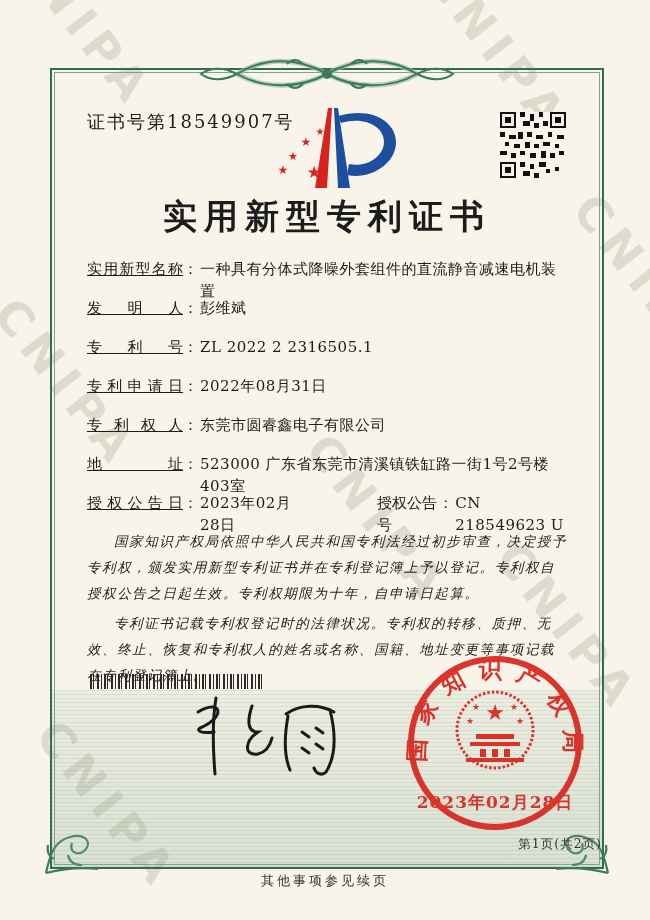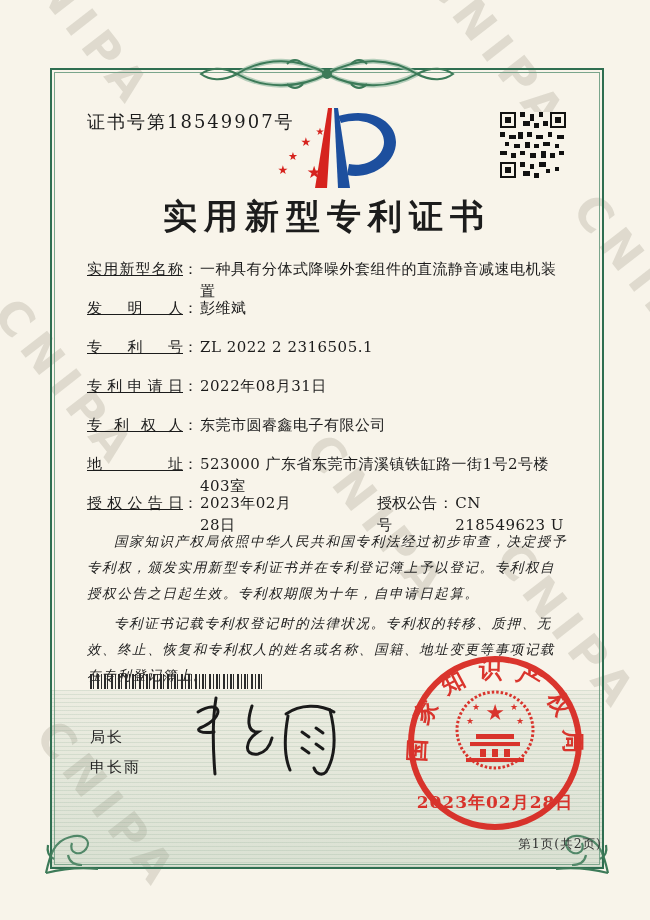--- a/index.html
+++ b/index.html
@@ -212,24 +212,20 @@
       </div>
     </div>
 
     <div class="paras">
       <p>国家知识产权局依照中华人民共和国专利法经过初步审查，决定授予专利权，颁发实用新型专利证书并在专利登记簿上予以登记。专利权自授权公告之日起生效。专利权期限为十年，自申请日起算。</p>
       <p>专利证书记载专利权登记时的法律状况。专利权的转移、质押、无效、终止、恢复和专利权人的姓名或名称、国籍、地址变更等事项记载在专利登记簿上。</p>
     </div>
 
     <div class="barcode"></div>
 
-    <div class="signer">
-      <div>局长</div>
-      <div>申长雨</div>
-    </div>
 
     <svg class="signature" width="180" height="95" viewBox="0 0 180 95">
       <g fill="none" stroke="#1a1a1a" stroke-width="3" stroke-linecap="round">
         <path d="M34,10 C30,34 31,62 33,86"></path>
         <path d="M16,24 C38,10 46,28 18,40 C14,42 18,46 32,44"></path>
         <path d="M70,18 C66,30 64,44 76,44 C64,52 60,68 76,66 C84,64 88,58 90,50"></path>
         <path d="M104,26 C118,16 138,16 152,24"></path>
         <path d="M106,28 C102,50 102,68 108,82"></path>
         <path d="M148,22 C154,46 154,68 144,84 C140,88 134,86 132,80"></path>
         <path d="M120,44 L127,49"></path>
@@ -264,13 +260,14 @@
             <rect x="100" y="97" width="6" height="8"></rect>
           <rect x="62" y="106" width="58" height="4"></rect>
         </g>
         <text x="91" y="156" font-size="17" fill="#d8251e" font-weight="bold" text-anchor="middle" letter-spacing="1" font-family="'DejaVu Serif',serif">2023年02月28日</text>
       </g>
     </svg>
 
     <div class="page-no">第1页(共2页)</div>
   </div>
 
+  <div class="cont-note">其他事项参见续页</div>
 </div>
 
 </body></html>

